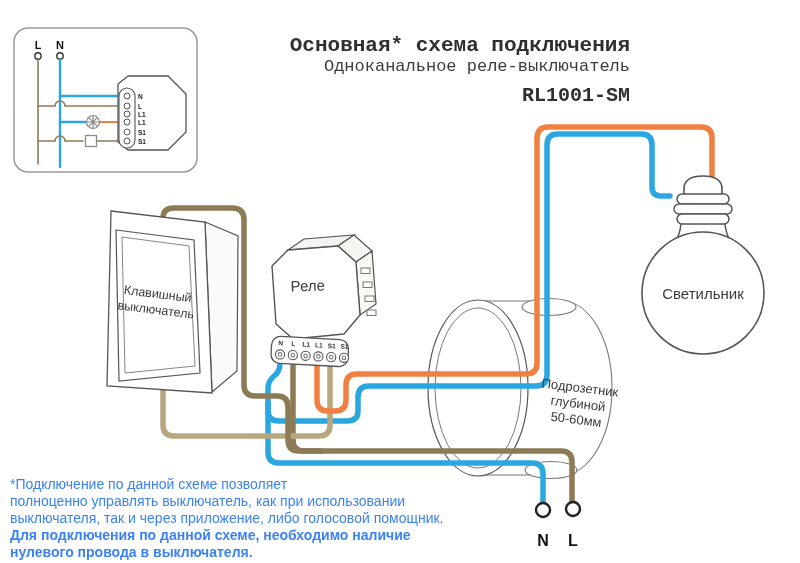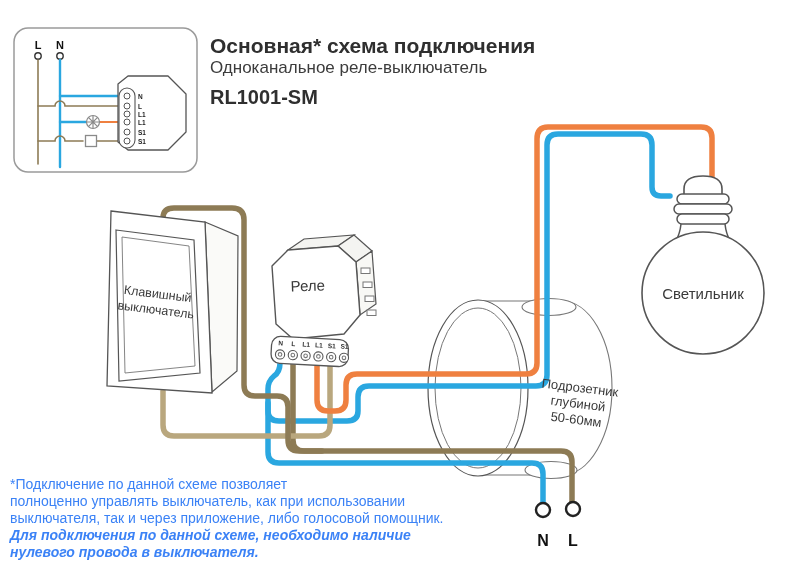--- a/index.html
+++ b/index.html
@@ -1,25 +1,25 @@
 <!DOCTYPE html>
 <html><head>
 <meta charset="utf-8">
 <style>
   html,body{margin:0;padding:0;}
   body{
     width:800px;height:563px;position:relative;background:#ffffff;
     font-family:"Liberation Sans", sans-serif;color:#2b2b2b;overflow:hidden;
   }
-  .title-block{position:absolute;left:210px;top:34px;width:420px;text-align:left;}
+  .title-block{position:absolute;left:210px;top:34px;width:420px;text-align:right;font-family:Liberation Mono, monospace;}
   .t1{font-size:21px;font-weight:bold;color:#2f2f2f;}
   .t2{font-size:17px;color:#3c3c3c;}
   .t3{font-size:20px;font-weight:bold;color:#2f2f2f;margin-top:8px;}
   .footnote{position:absolute;left:10px;top:476px;font-size:14px;line-height:17px;color:#3b82f6;}
-  .footnote .bold{font-weight:bold;font-style:italic;}
+  .footnote .bold{font-weight:bold;}
   svg{position:absolute;left:0;top:0;}
   svg text{font-family:"Liberation Sans", sans-serif;}
   .devlabel{fill:#3a3a3a;}
 </style>
 </head>
 <body>
 
 <div class="title-block">
   <div class="t1">Основная* схема подключения</div>
   <div class="t2">Одноканальное реле-выключатель</div>

